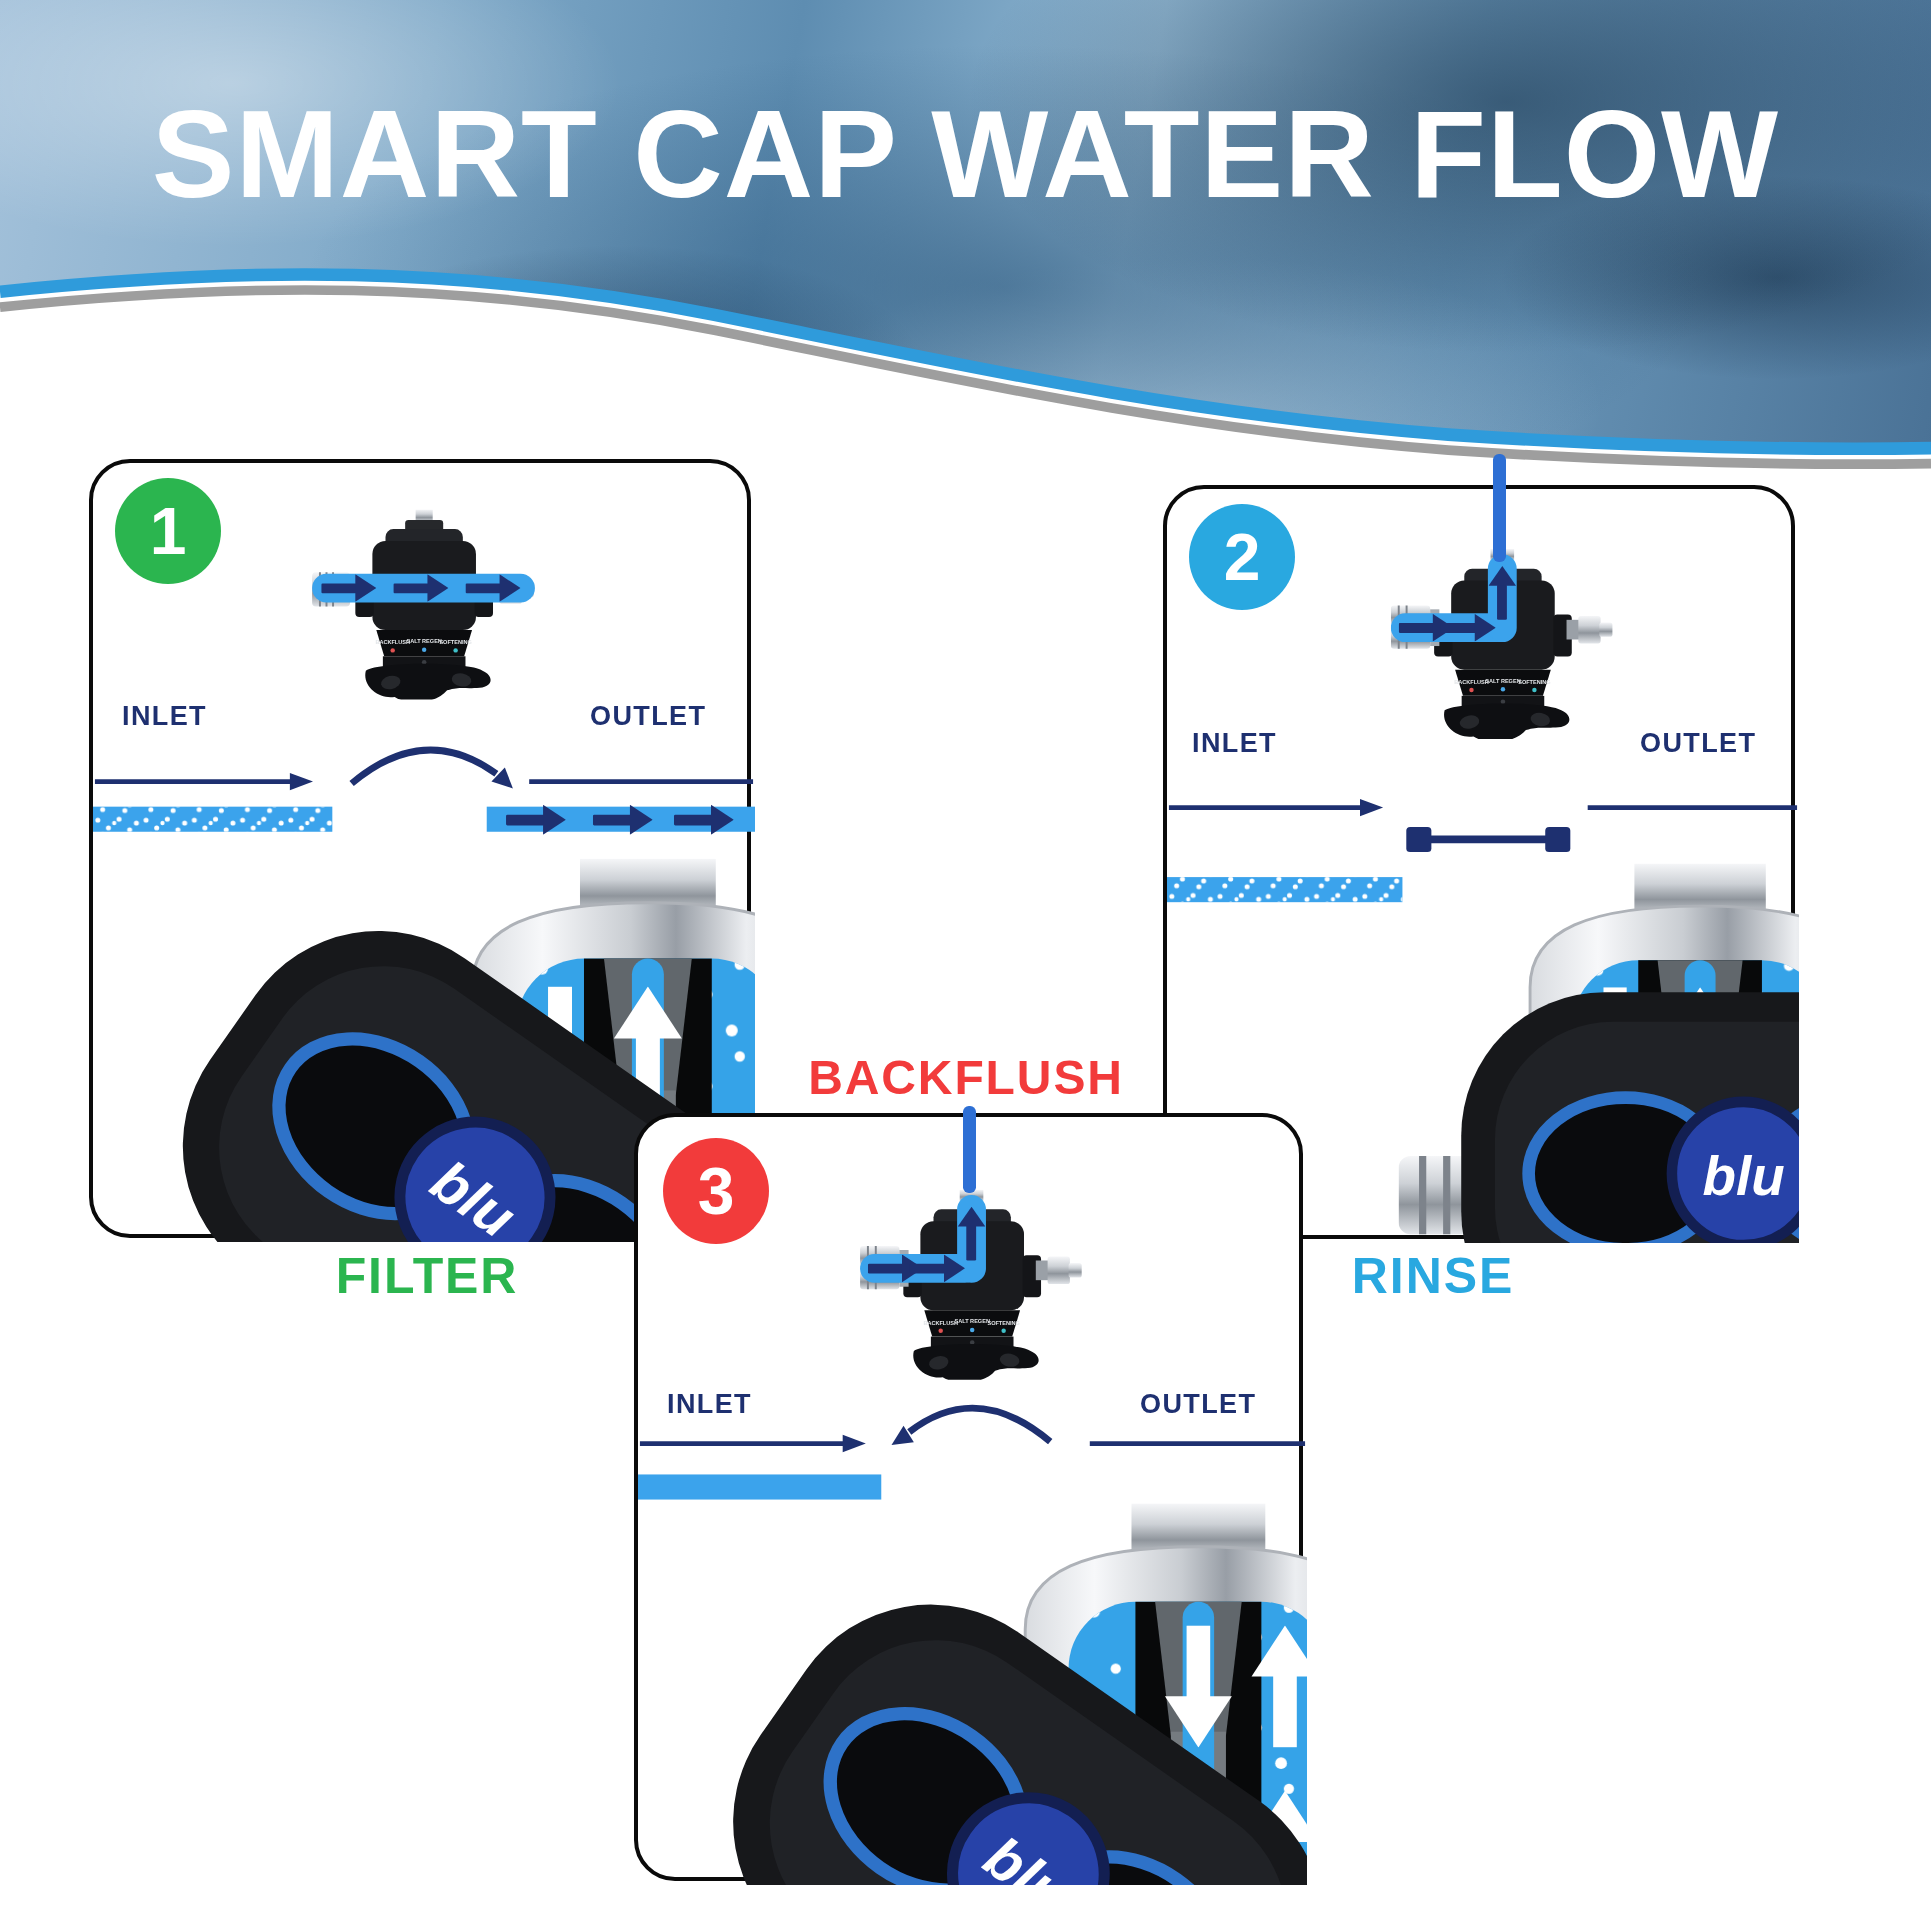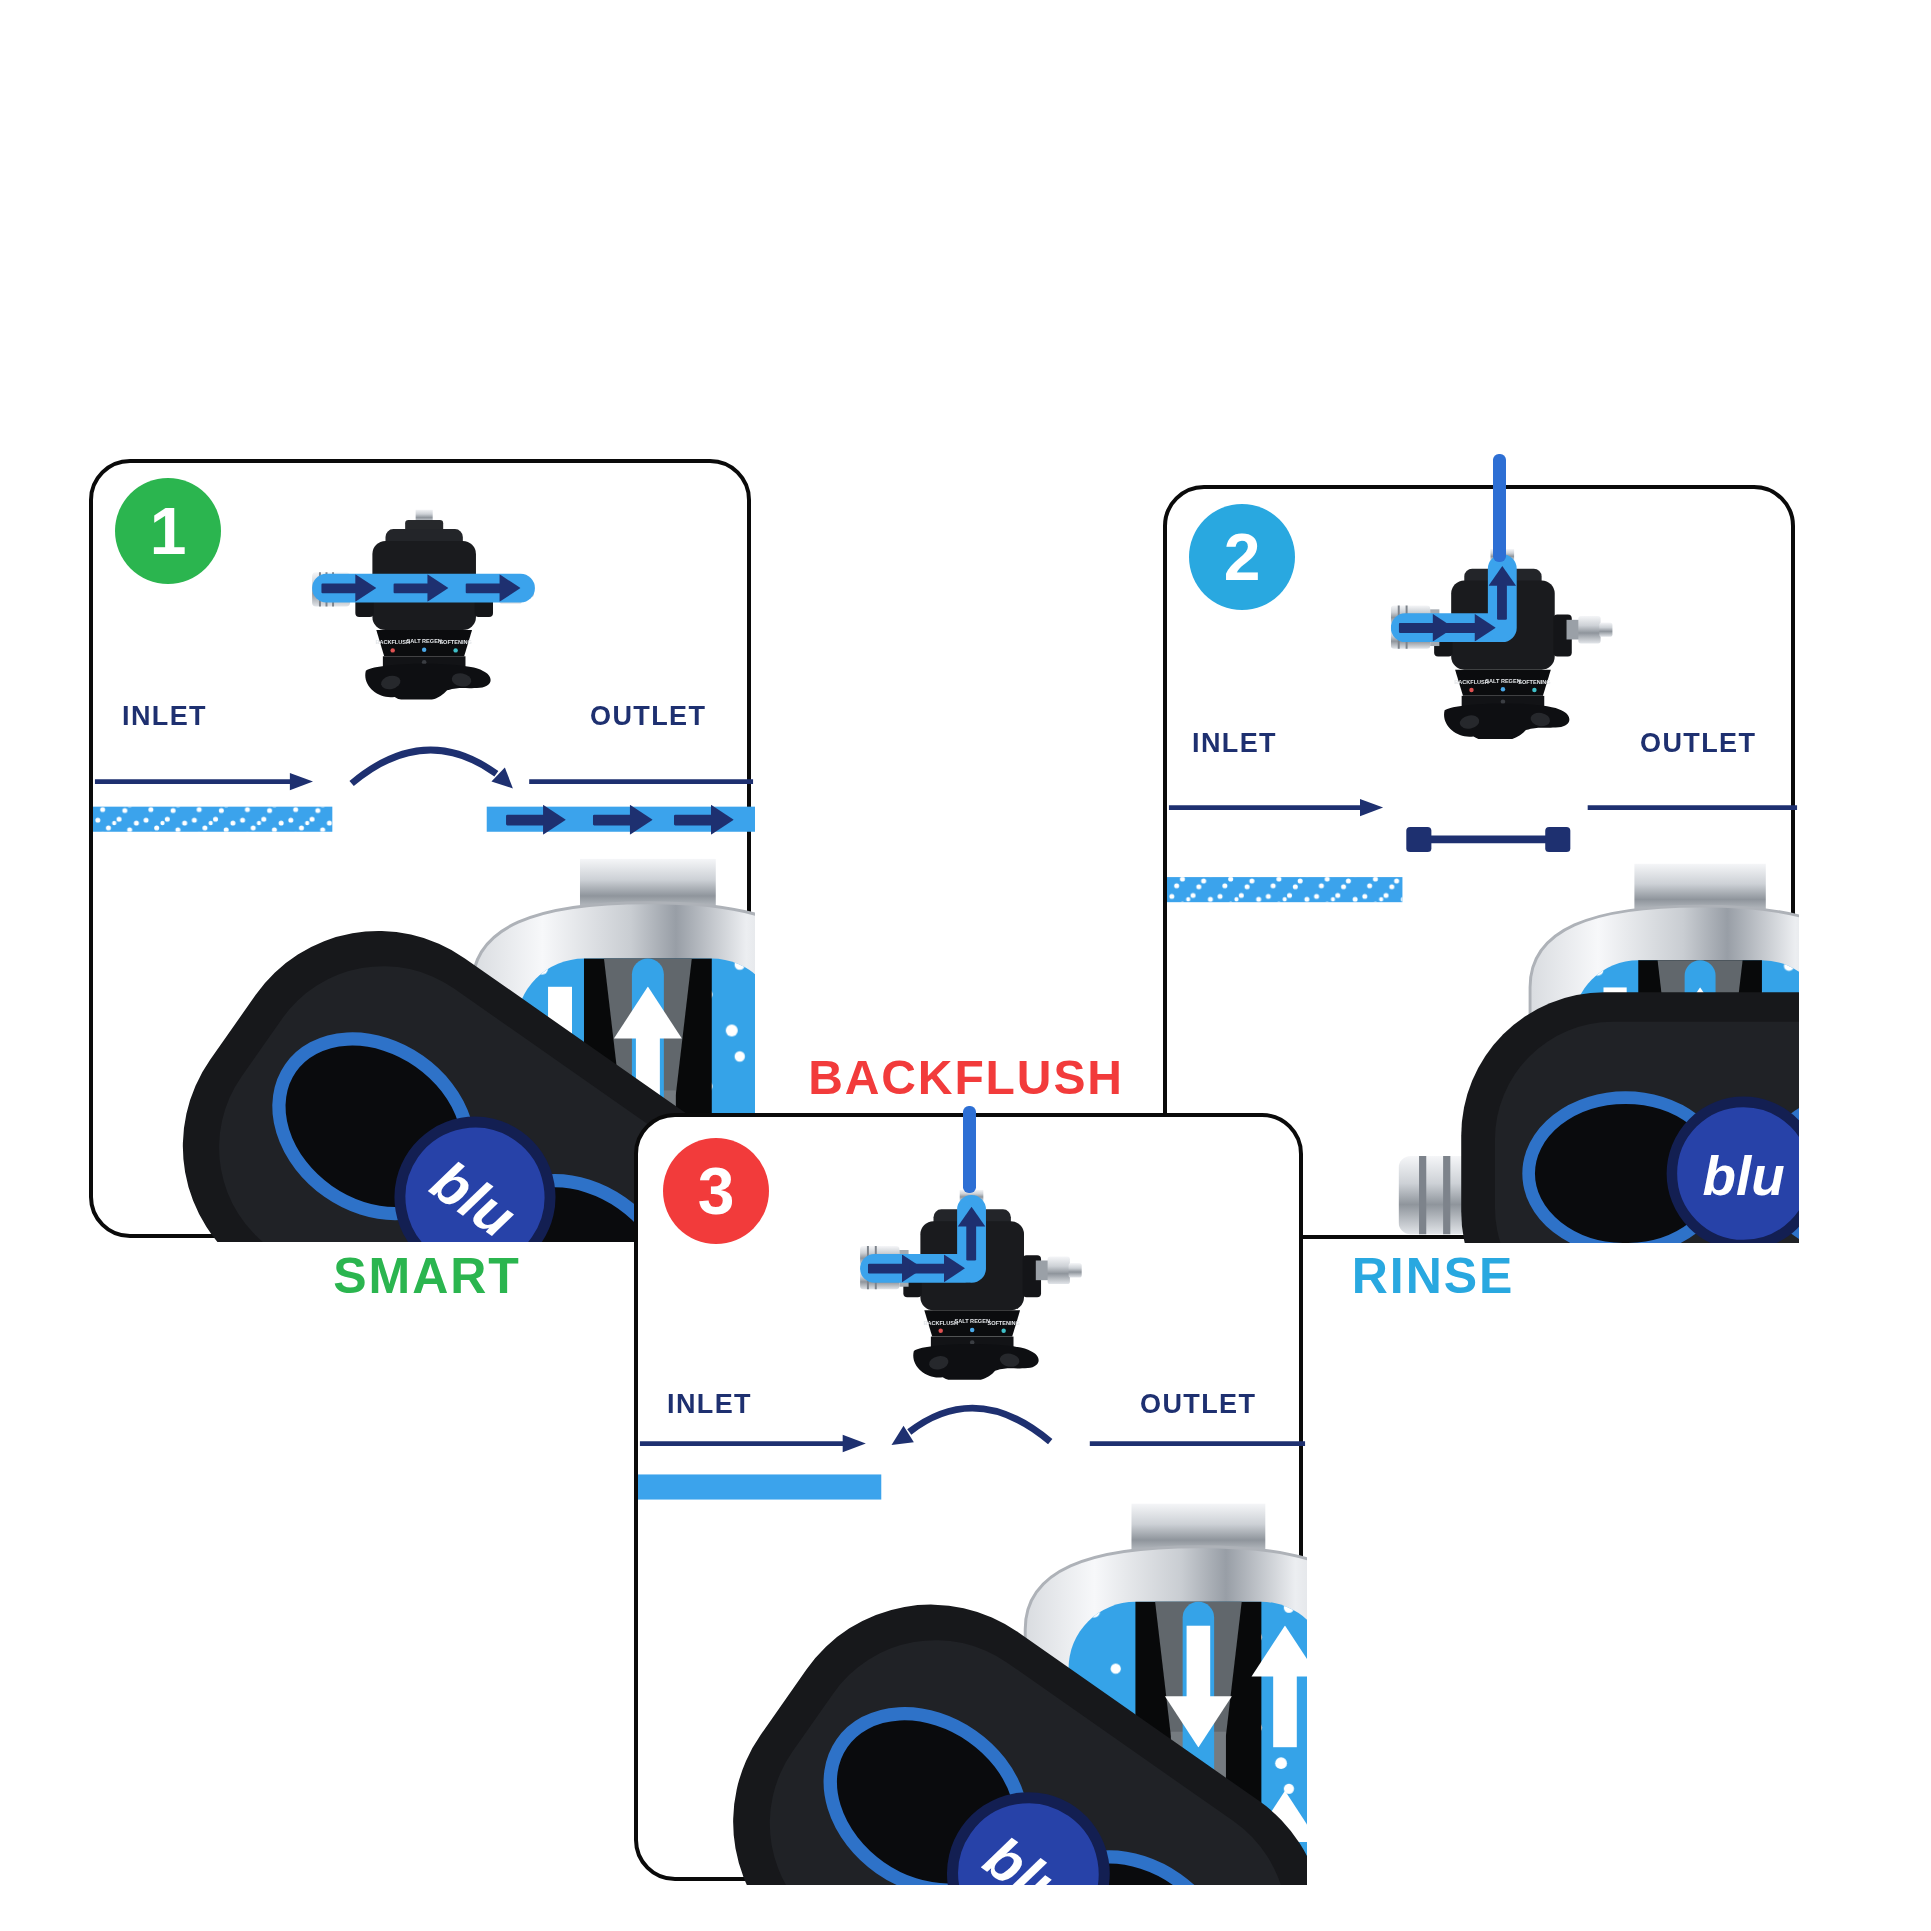--- a/index.html
+++ b/index.html
@@ -247,20 +247,29 @@
       <use href="#wa-u" x="144" y="146" width="40" height="62"></use>
       <use href="#wa-u" x="144" y="228" width="40" height="62"></use>
       <path d="M152,342 L174,320" stroke="#fff" stroke-width="11"></path>
       <polygon points="184,308 166,314 178,326" fill="#fff"></polygon>
     </symbol>
   </defs>
 </svg>
 
 <div class="canvas">
 
+  <div class="header">
+    <div class="water-photo"></div>
+    <svg class="wave-svg" width="1931" height="512" viewBox="0 0 2000 530">
+      <path d="M0,302 C250,276 480,274 740,326 C960,370 1210,428 1500,450 C1680,462 1860,466 2000,464 L2000,530 L0,530 Z" fill="#ffffff"></path>
+      <path d="M0,318 C250,292 480,290 740,342 C960,386 1210,444 1500,466 C1680,478 1860,482 2000,480" fill="none" stroke="#9E9E9E" stroke-width="10"></path>
+      <path d="M0,302 C250,276 480,274 740,326 C960,370 1210,428 1500,450 C1680,462 1860,466 2000,464" fill="none" stroke="#2F9BDB" stroke-width="13"></path>
+    </svg>
+    <div class="page-title">SMART CAP WATER FLOW</div>
+  </div>
 
   <div class="panel panel-1">
     <svg class="flow" width="662" height="779" viewBox="0 0 686 807">
       <use href="#dev-straight" x="227" y="48" width="231" height="197"></use>
       <path d="M2,330 H206" stroke="#1E3070" stroke-width="5"></path>
       <polygon points="204,321 228,330 204,339" fill="#1E3070"></polygon>
       <path d="M452,330 H684" stroke="#1E3070" stroke-width="5"></path>
       <path d="M268,332 Q344,268 418,322" fill="none" stroke="#1E3070" stroke-width="7"></path>
       <polygon points="0,-11 20,1 -2,9" transform="translate(420,324) rotate(38)" fill="#1E3070"></polygon>
       <rect x="0" y="356" width="248" height="26" fill="#3BA3EC"></rect>
@@ -317,21 +326,21 @@
       <use href="#cap-base" x="249" y="331"></use>
       <g transform="translate(354,382) rotate(35)">
         <use href="#cap-knob" x="-75" y="-56"></use>
       </g>
     </svg>
     <div class="step-badge badge-red" style="left:25px;top:21px;">3</div>
     <div class="io-label" style="left:29px;top:272px;">INLET</div>
     <div class="io-label" style="left:502px;top:272px;">OUTLET</div>
   </div>
 
-  <div class="caption caption-filter">SMART</div>
+  <div class="caption caption-filter">FILTER</div>
   <div class="caption caption-rinse">RINSE</div>
   <div class="caption caption-backflush">BACKFLUSH</div>
 
   <div class="tube-riser tube-p2"></div>
   <div class="tube-riser tube-p3"></div>
 
 </div>
 
 
 </body></html>

